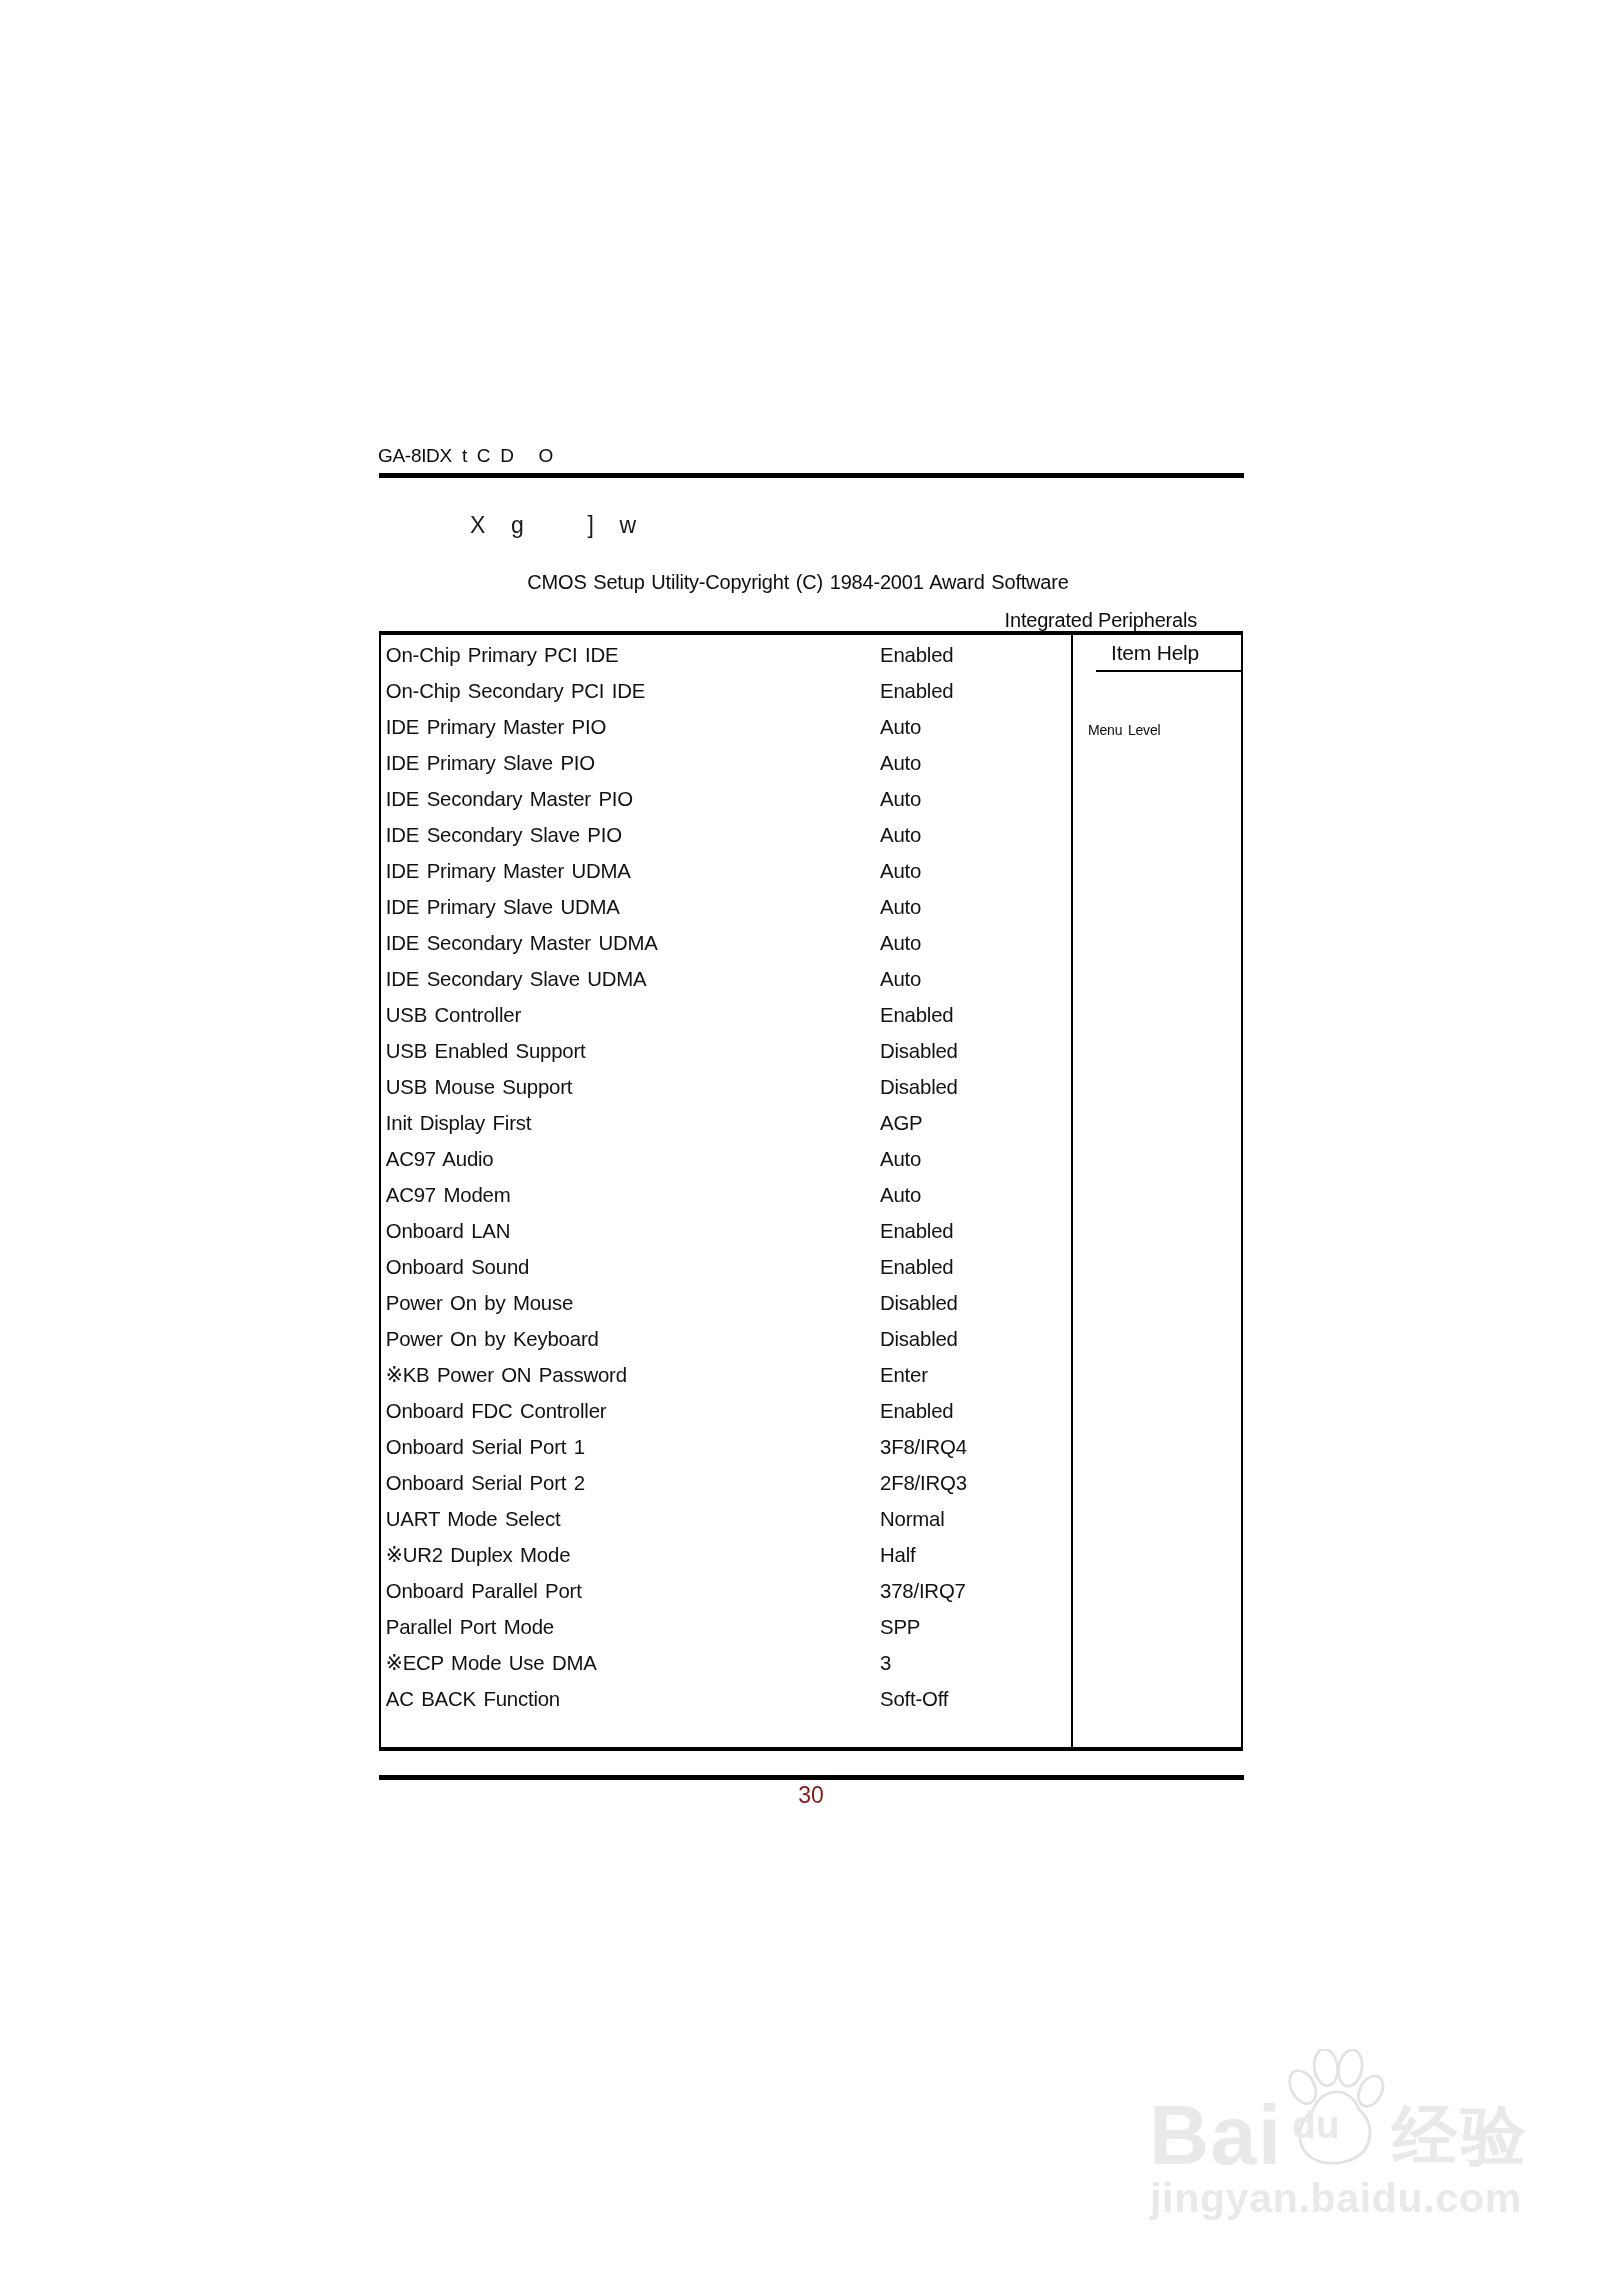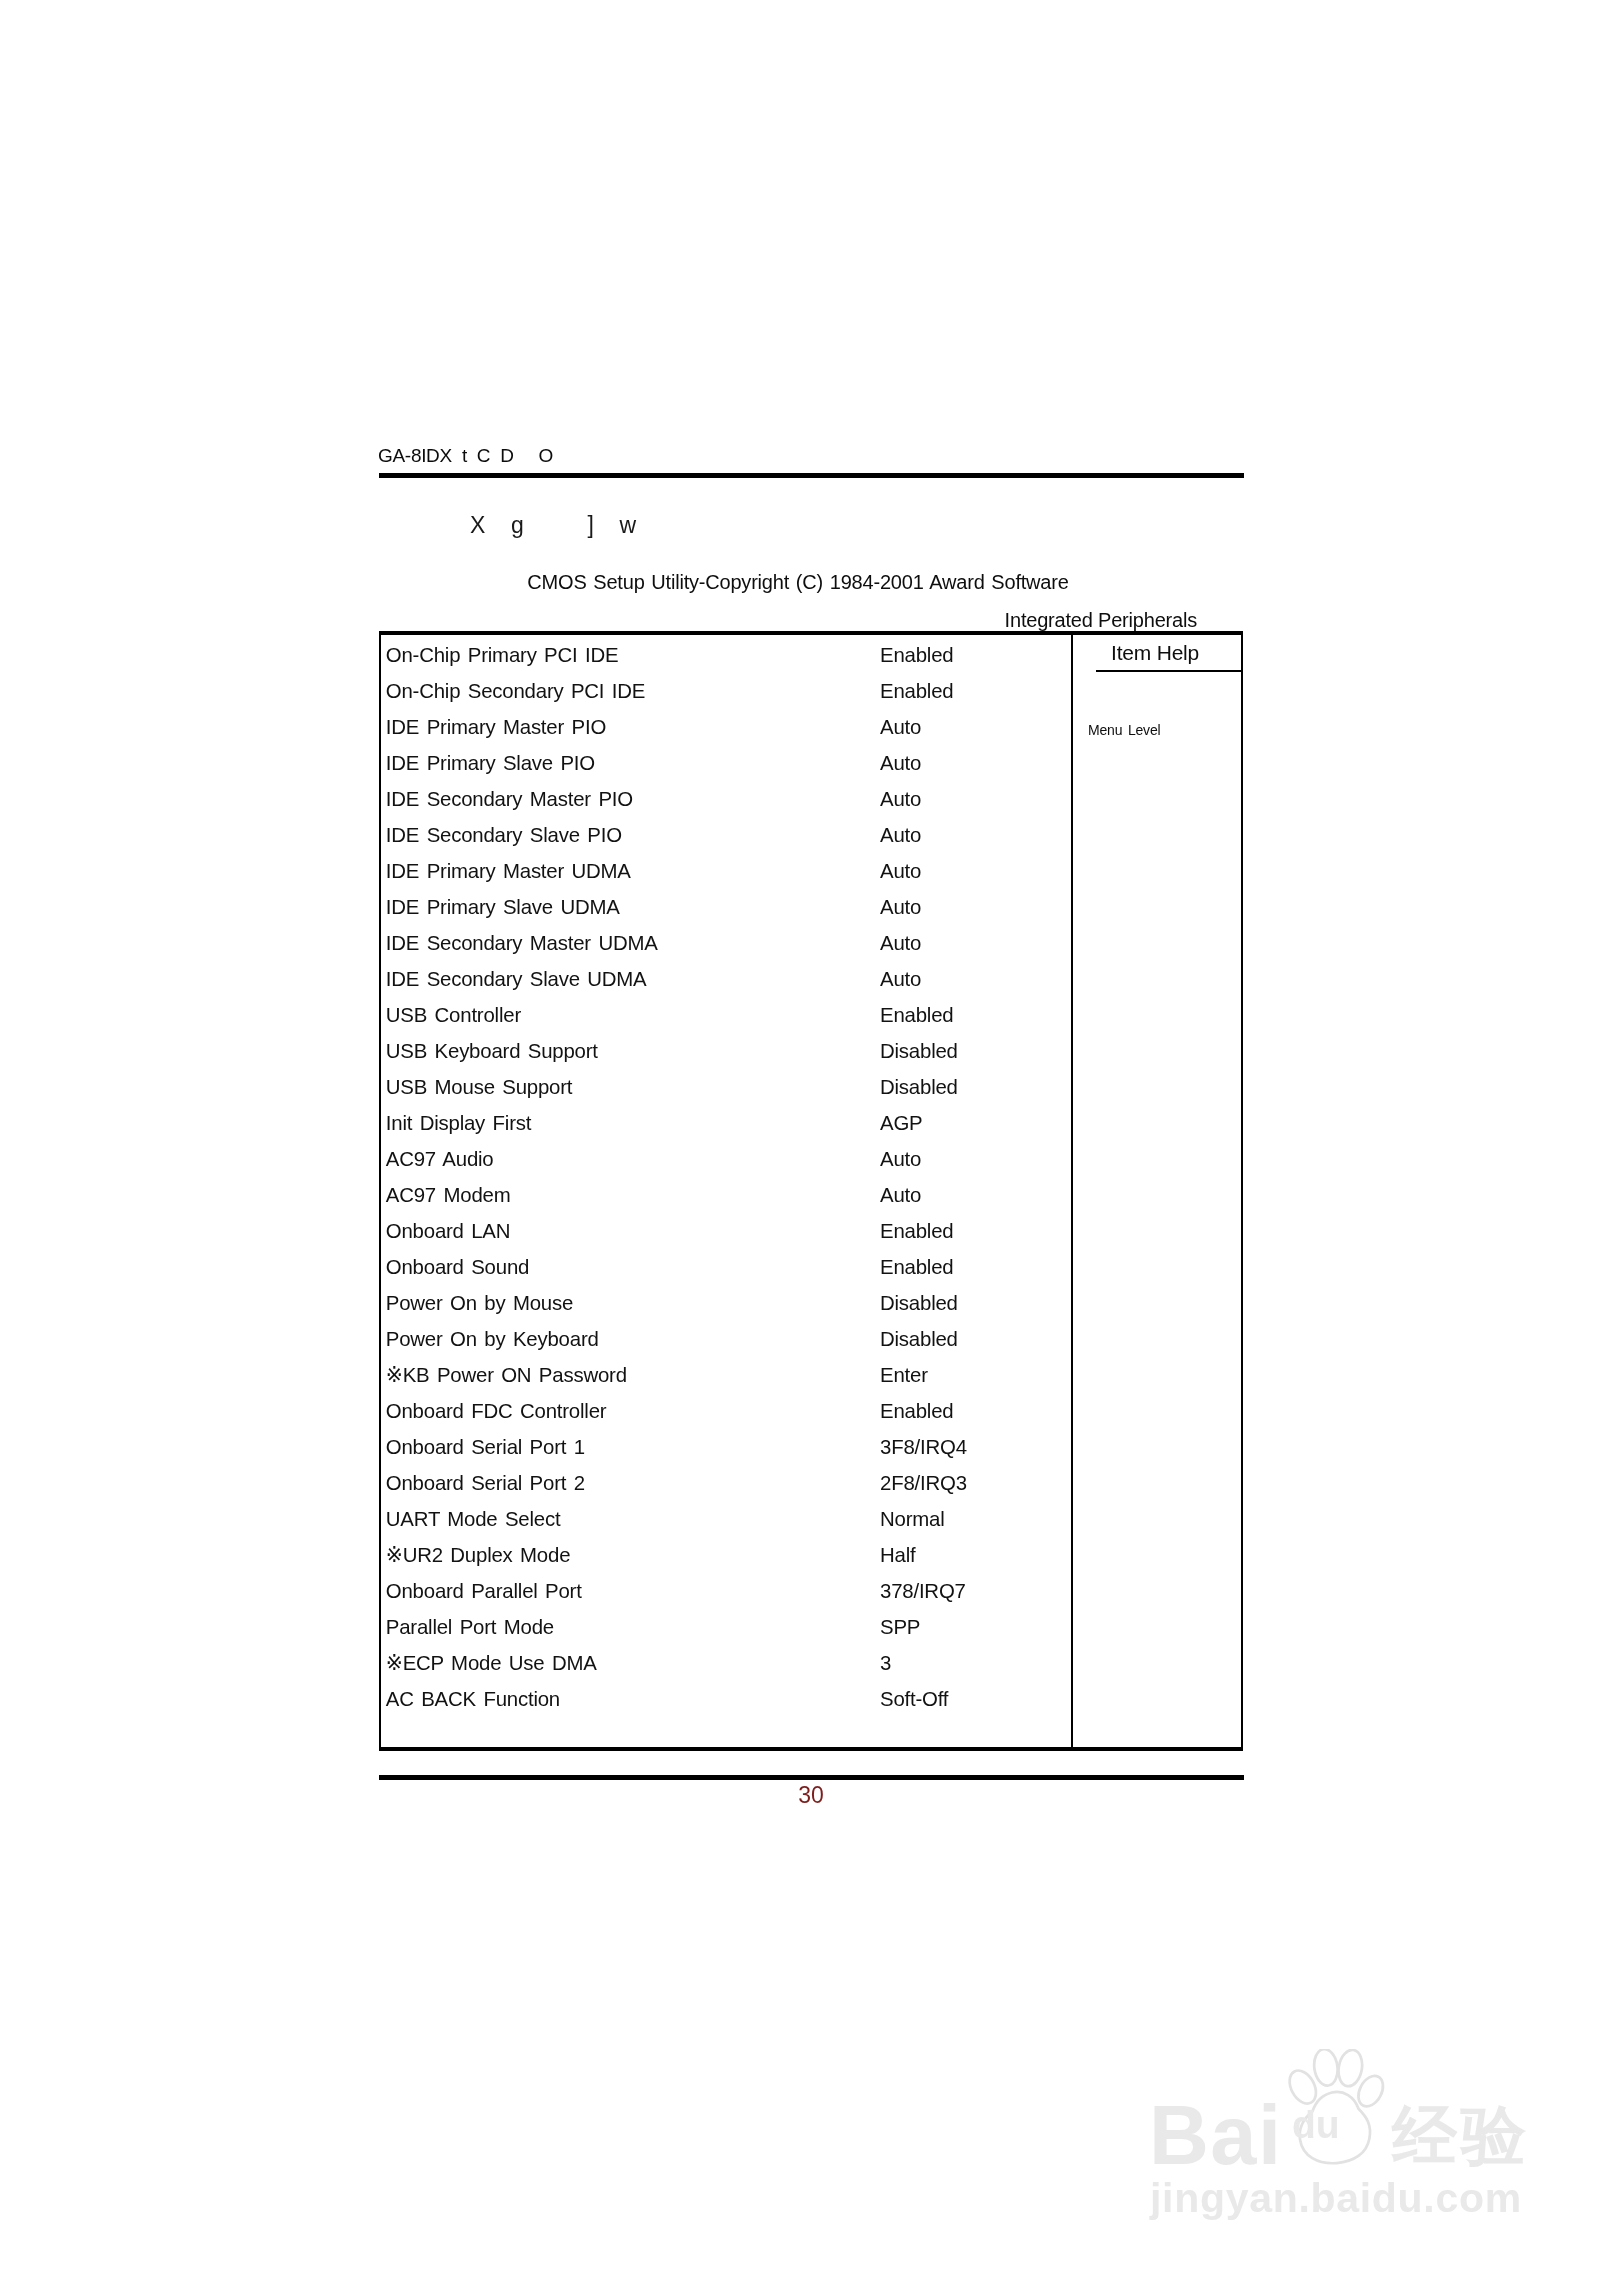--- a/index.html
+++ b/index.html
@@ -187,21 +187,21 @@
         </div>
         <div class="row">
           <span class="lbl">IDE Secondary Slave UDMA</span>
           <span class="val">Auto</span>
         </div>
         <div class="row">
           <span class="lbl">USB Controller</span>
           <span class="val">Enabled</span>
         </div>
         <div class="row">
-          <span class="lbl">USB Keyboard Support</span>
+          <span class="lbl">USB Enabled Support</span>
           <span class="val">Disabled</span>
         </div>
         <div class="row">
           <span class="lbl">USB Mouse Support</span>
           <span class="val">Disabled</span>
         </div>
         <div class="row">
           <span class="lbl">Init Display First</span>
           <span class="val">AGP</span>
         </div>

